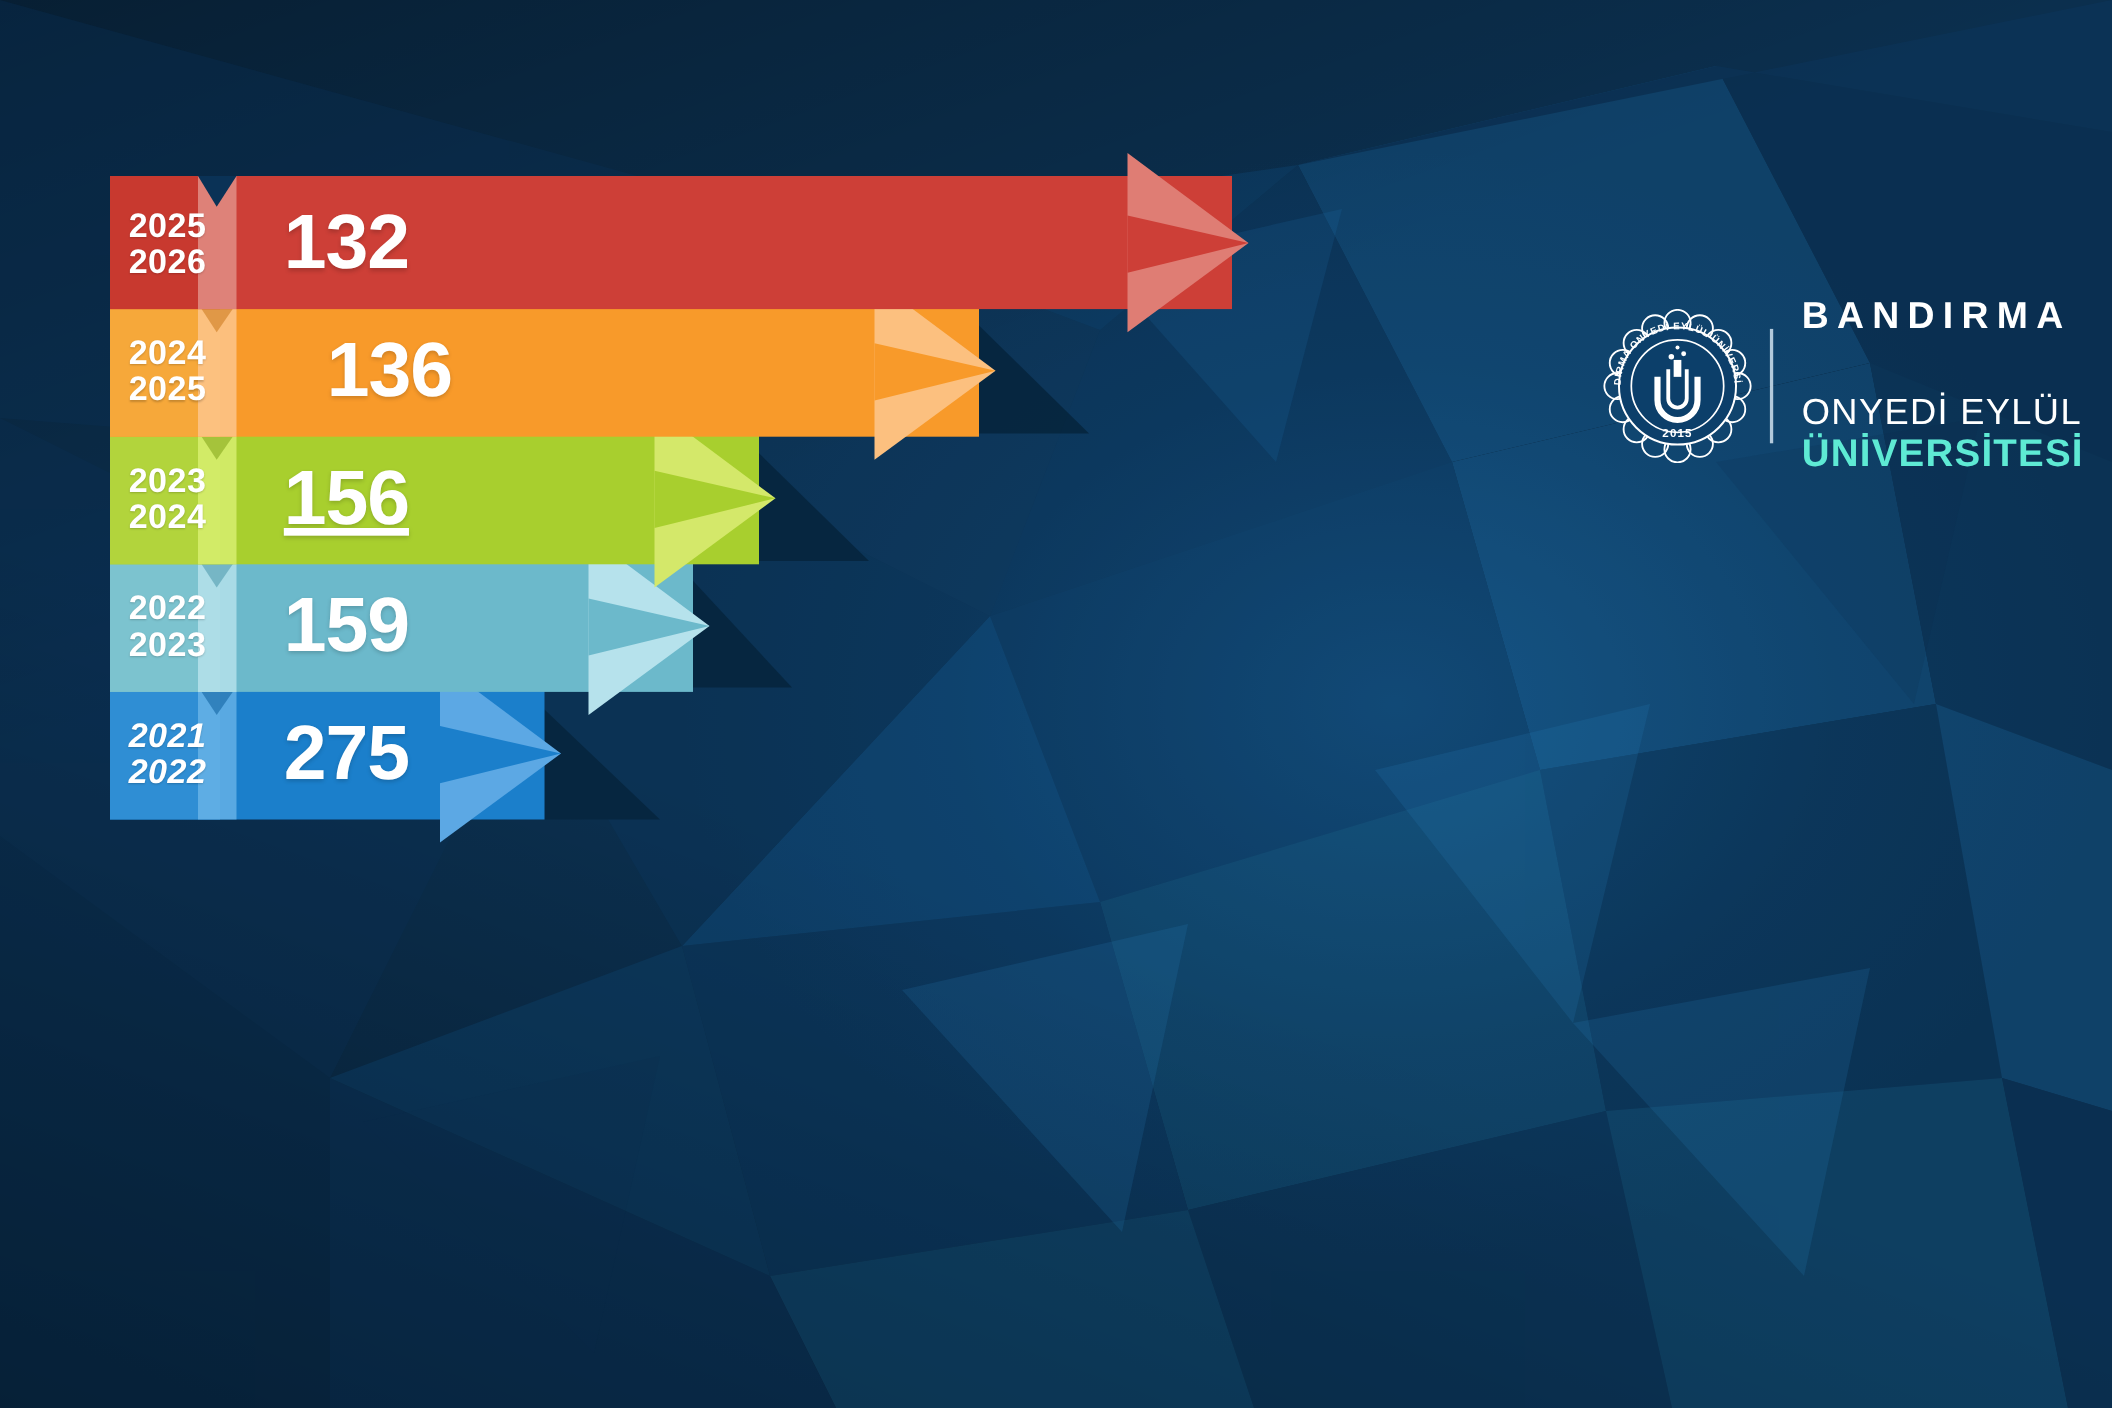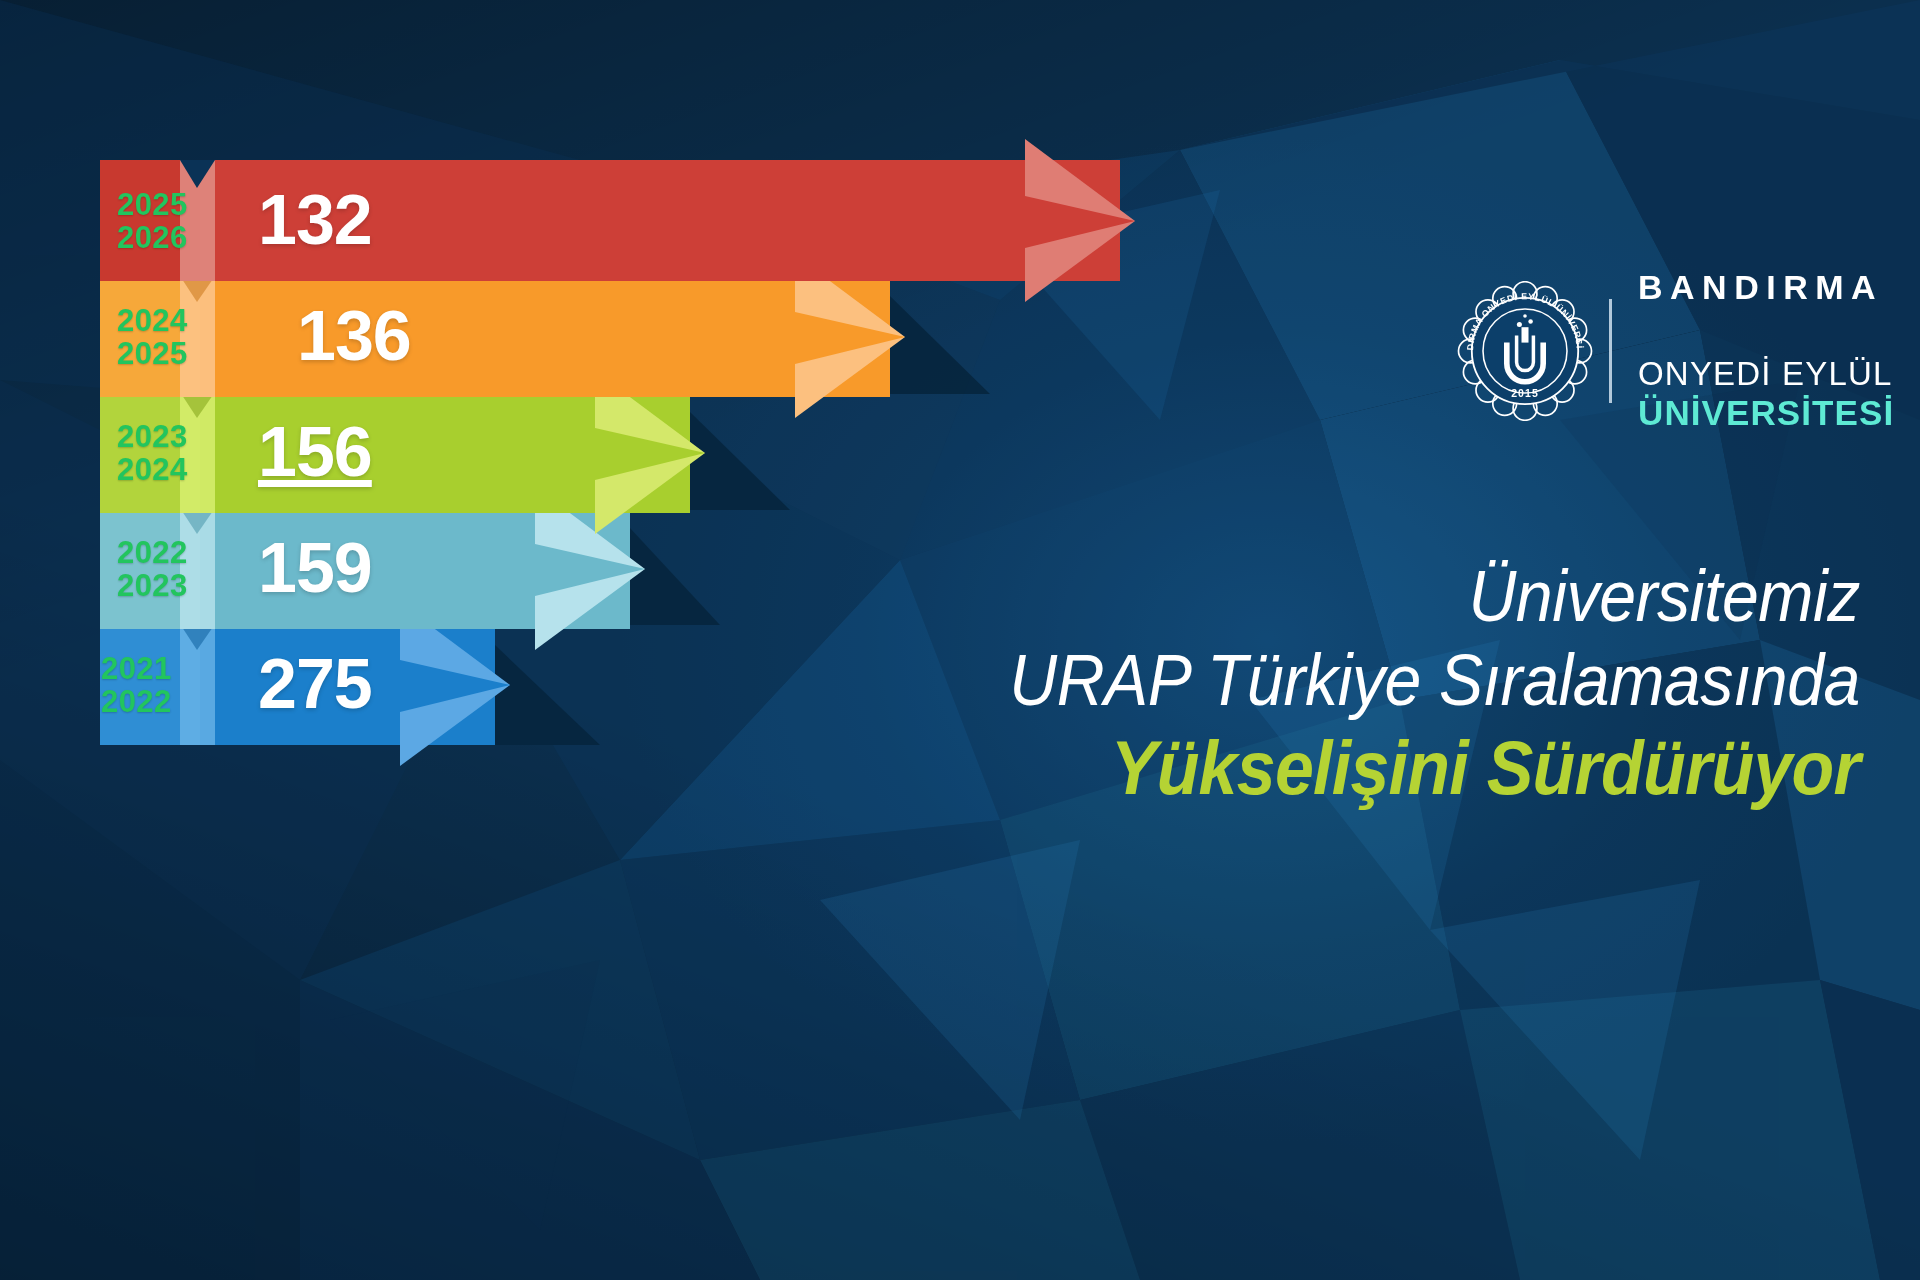--- a/index.html
+++ b/index.html
@@ -24,21 +24,21 @@
     pointer-events:none;
   }
   #polybg{position:absolute;inset:0;pointer-events:none;}
 
   
   #chart{position:absolute;left:0;top:0;width:1400px;height:820px;}
   .barSvg{position:absolute;left:0;top:0;}
 
   .barLabel{
     position:absolute;
-    color:#22c55e;
+    color:#ffffff;
     font-weight:700;
     font-size:31px;
     line-height:33px;
     letter-spacing:.4px;
     text-align:left;
     white-space:pre-line;
     text-shadow:0 1px 2px rgba(0,0,0,.20);
     pointer-events:none;
   }
   .barValue{
@@ -194,21 +194,21 @@
     <div class="barValue" style="left:258px;top:301px;margin-left:39px;">136</div>
 
     <div class="barLabel" style="left:117px;top:420px;">2023
 2024</div>
     <div class="barValue" style="left:258px;top:417px;text-decoration:underline;">156</div>
 
     <div class="barLabel" style="left:117px;top:536px;">2022
 2023</div>
     <div class="barValue" style="left:258px;top:533px;">159</div>
 
-    <div class="barLabel" style="left:101px;top:652px;">2021
+    <div class="barLabel" style="left:117px;top:652px;font-style:italic;">2021
 2022</div>
     <div class="barValue" style="left:258px;top:649px;">275</div>
   </div>
 
   <div id="brand">
 
     <svg id="crest" viewBox="0 0 200 200">
       <defs>
         <path id="ringTop" d="M 100,100 m -74,0 a 74,74 0 1 1 148,0" fill="none"></path>
         <path id="ringBot" d="M 100,100 m -58,0 a 58,58 0 1 0 116,0" fill="none"></path>
@@ -258,19 +258,14 @@
 
     <div id="brandRule"></div>
 
     <div id="brandText">
       <span class="bt1">BANDIRMA</span>
       <span class="bt2">ONYEDİ EYLÜL</span>
       <span class="bt3">ÜNİVERSİTESİ</span>
     </div>
   </div>
 
-  <div id="headline">
-    <span class="hl1">Üniversitemiz</span>
-    <span class="hl2">URAP Türkiye Sıralamasında</span>
-    <span class="hl3">Yükselişini Sürdürüyor</span>
-  </div>
 
 </div>
 
 </body></html>

